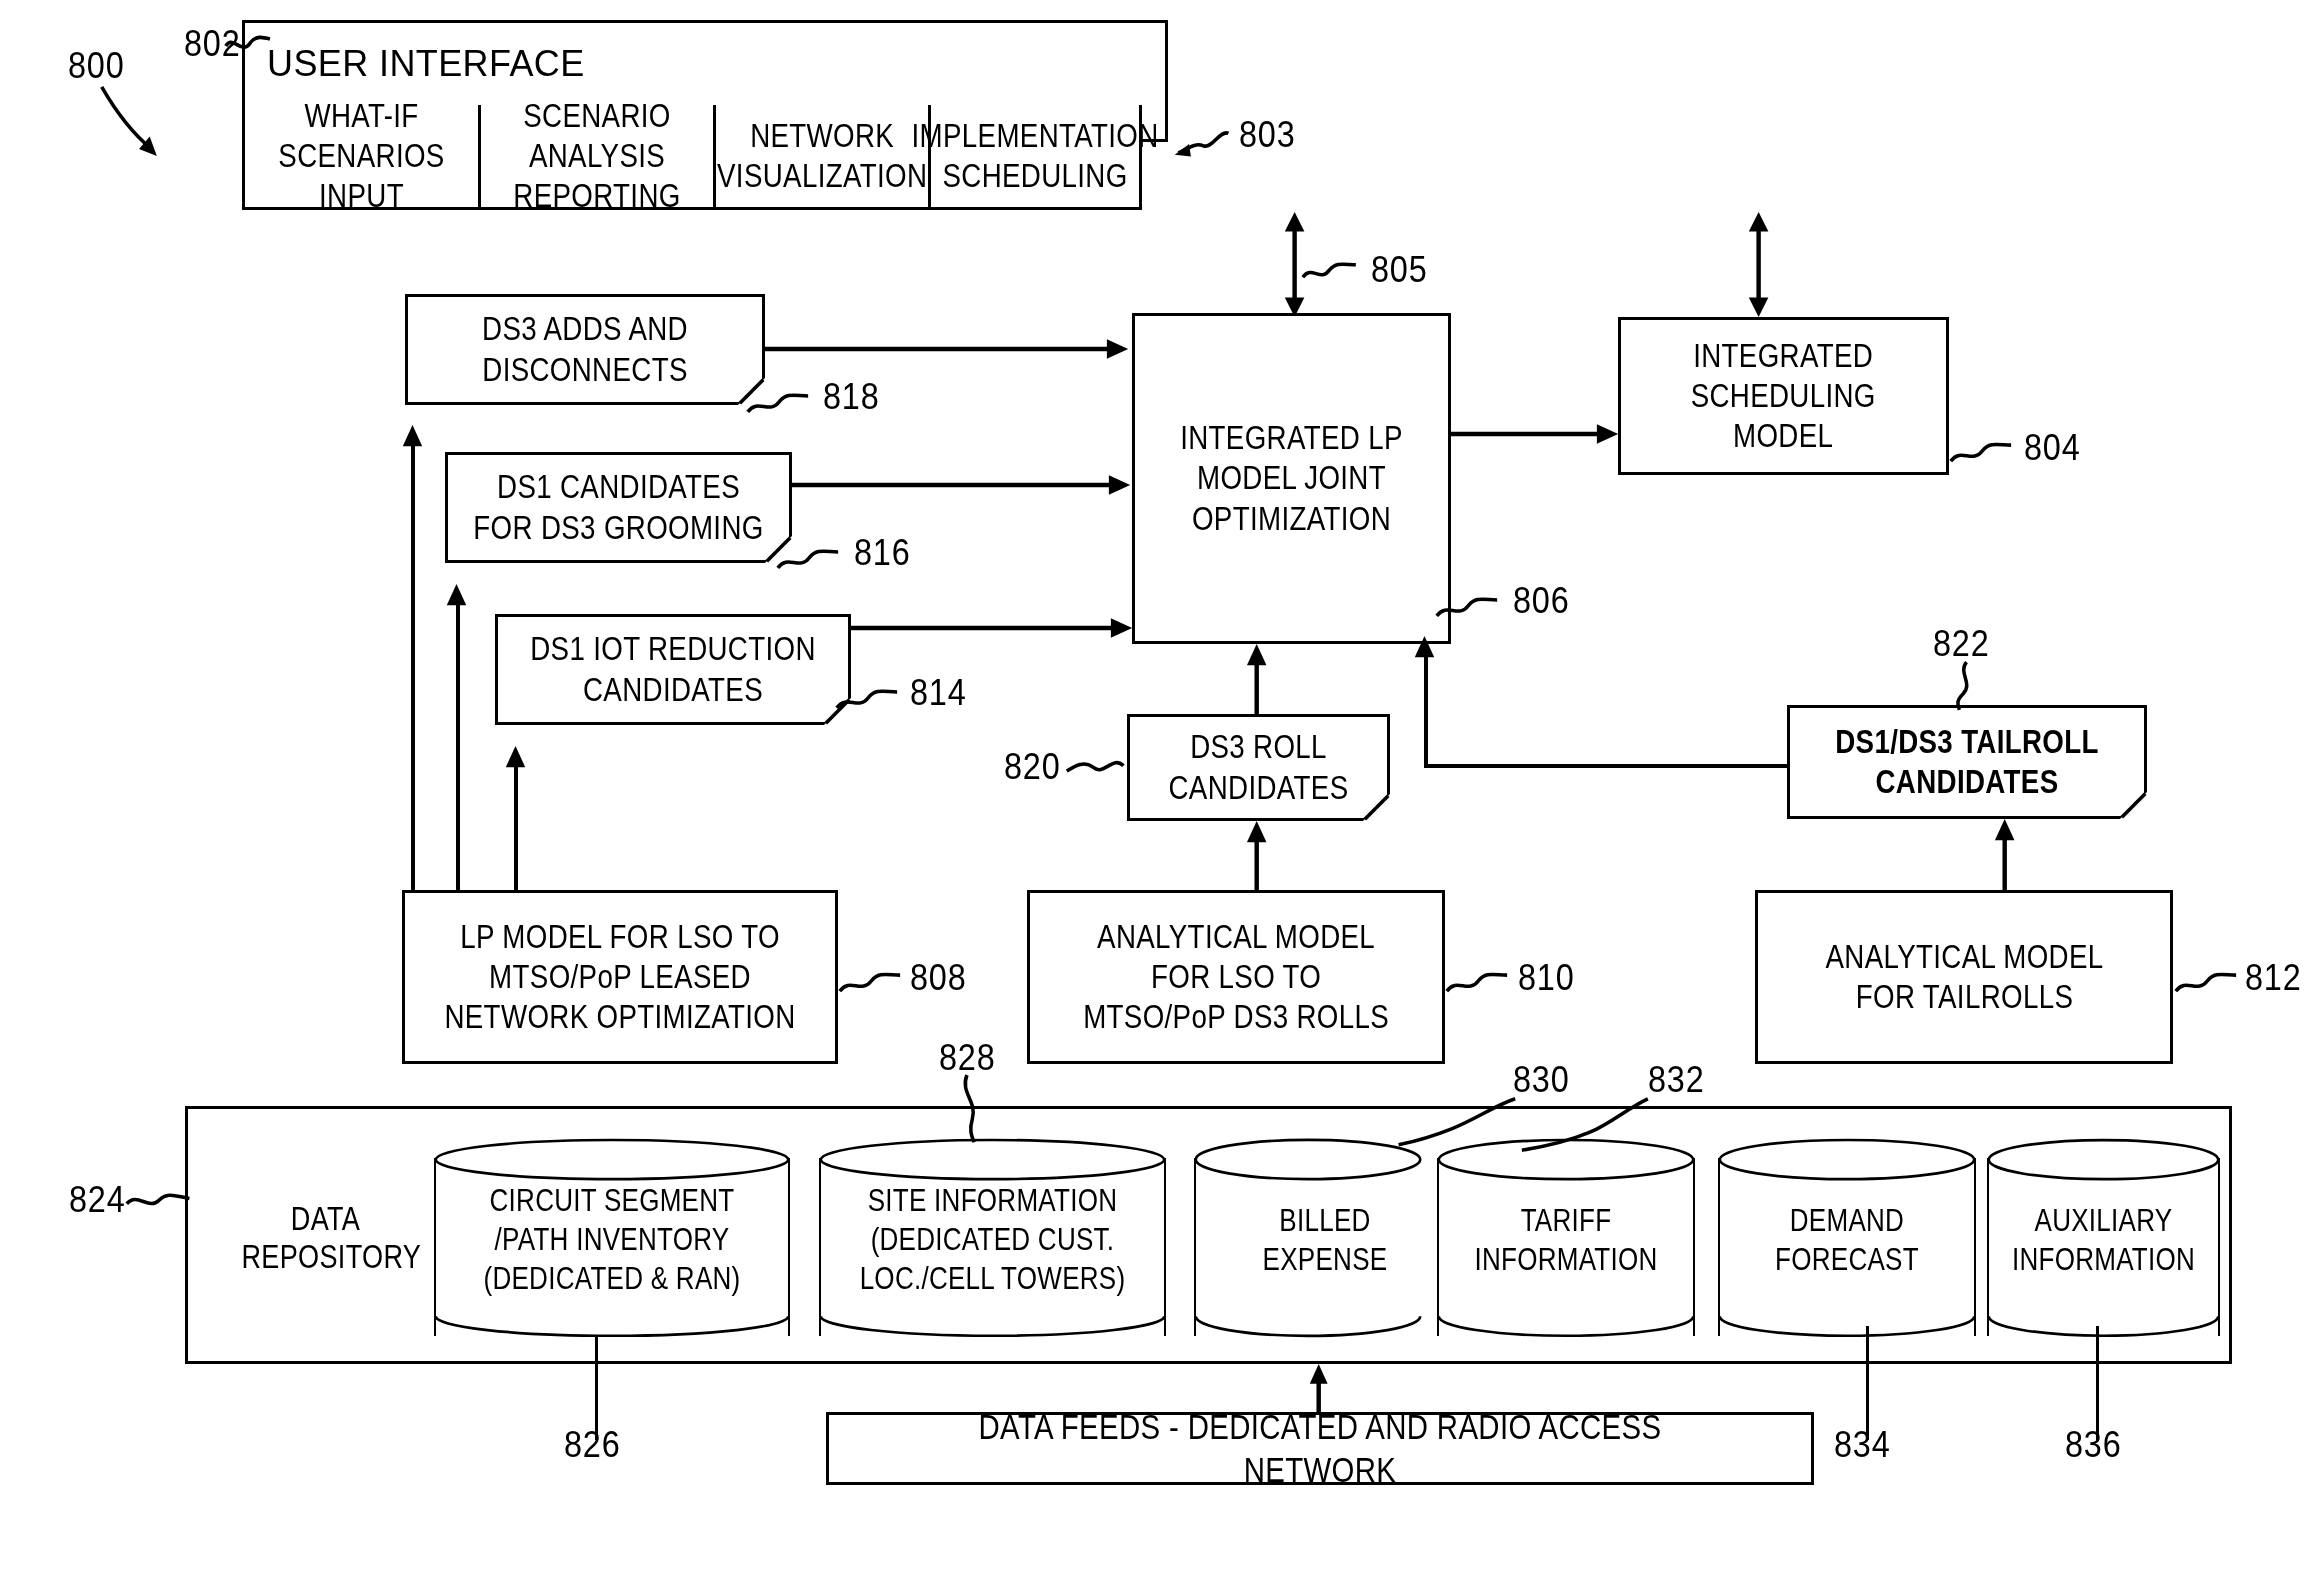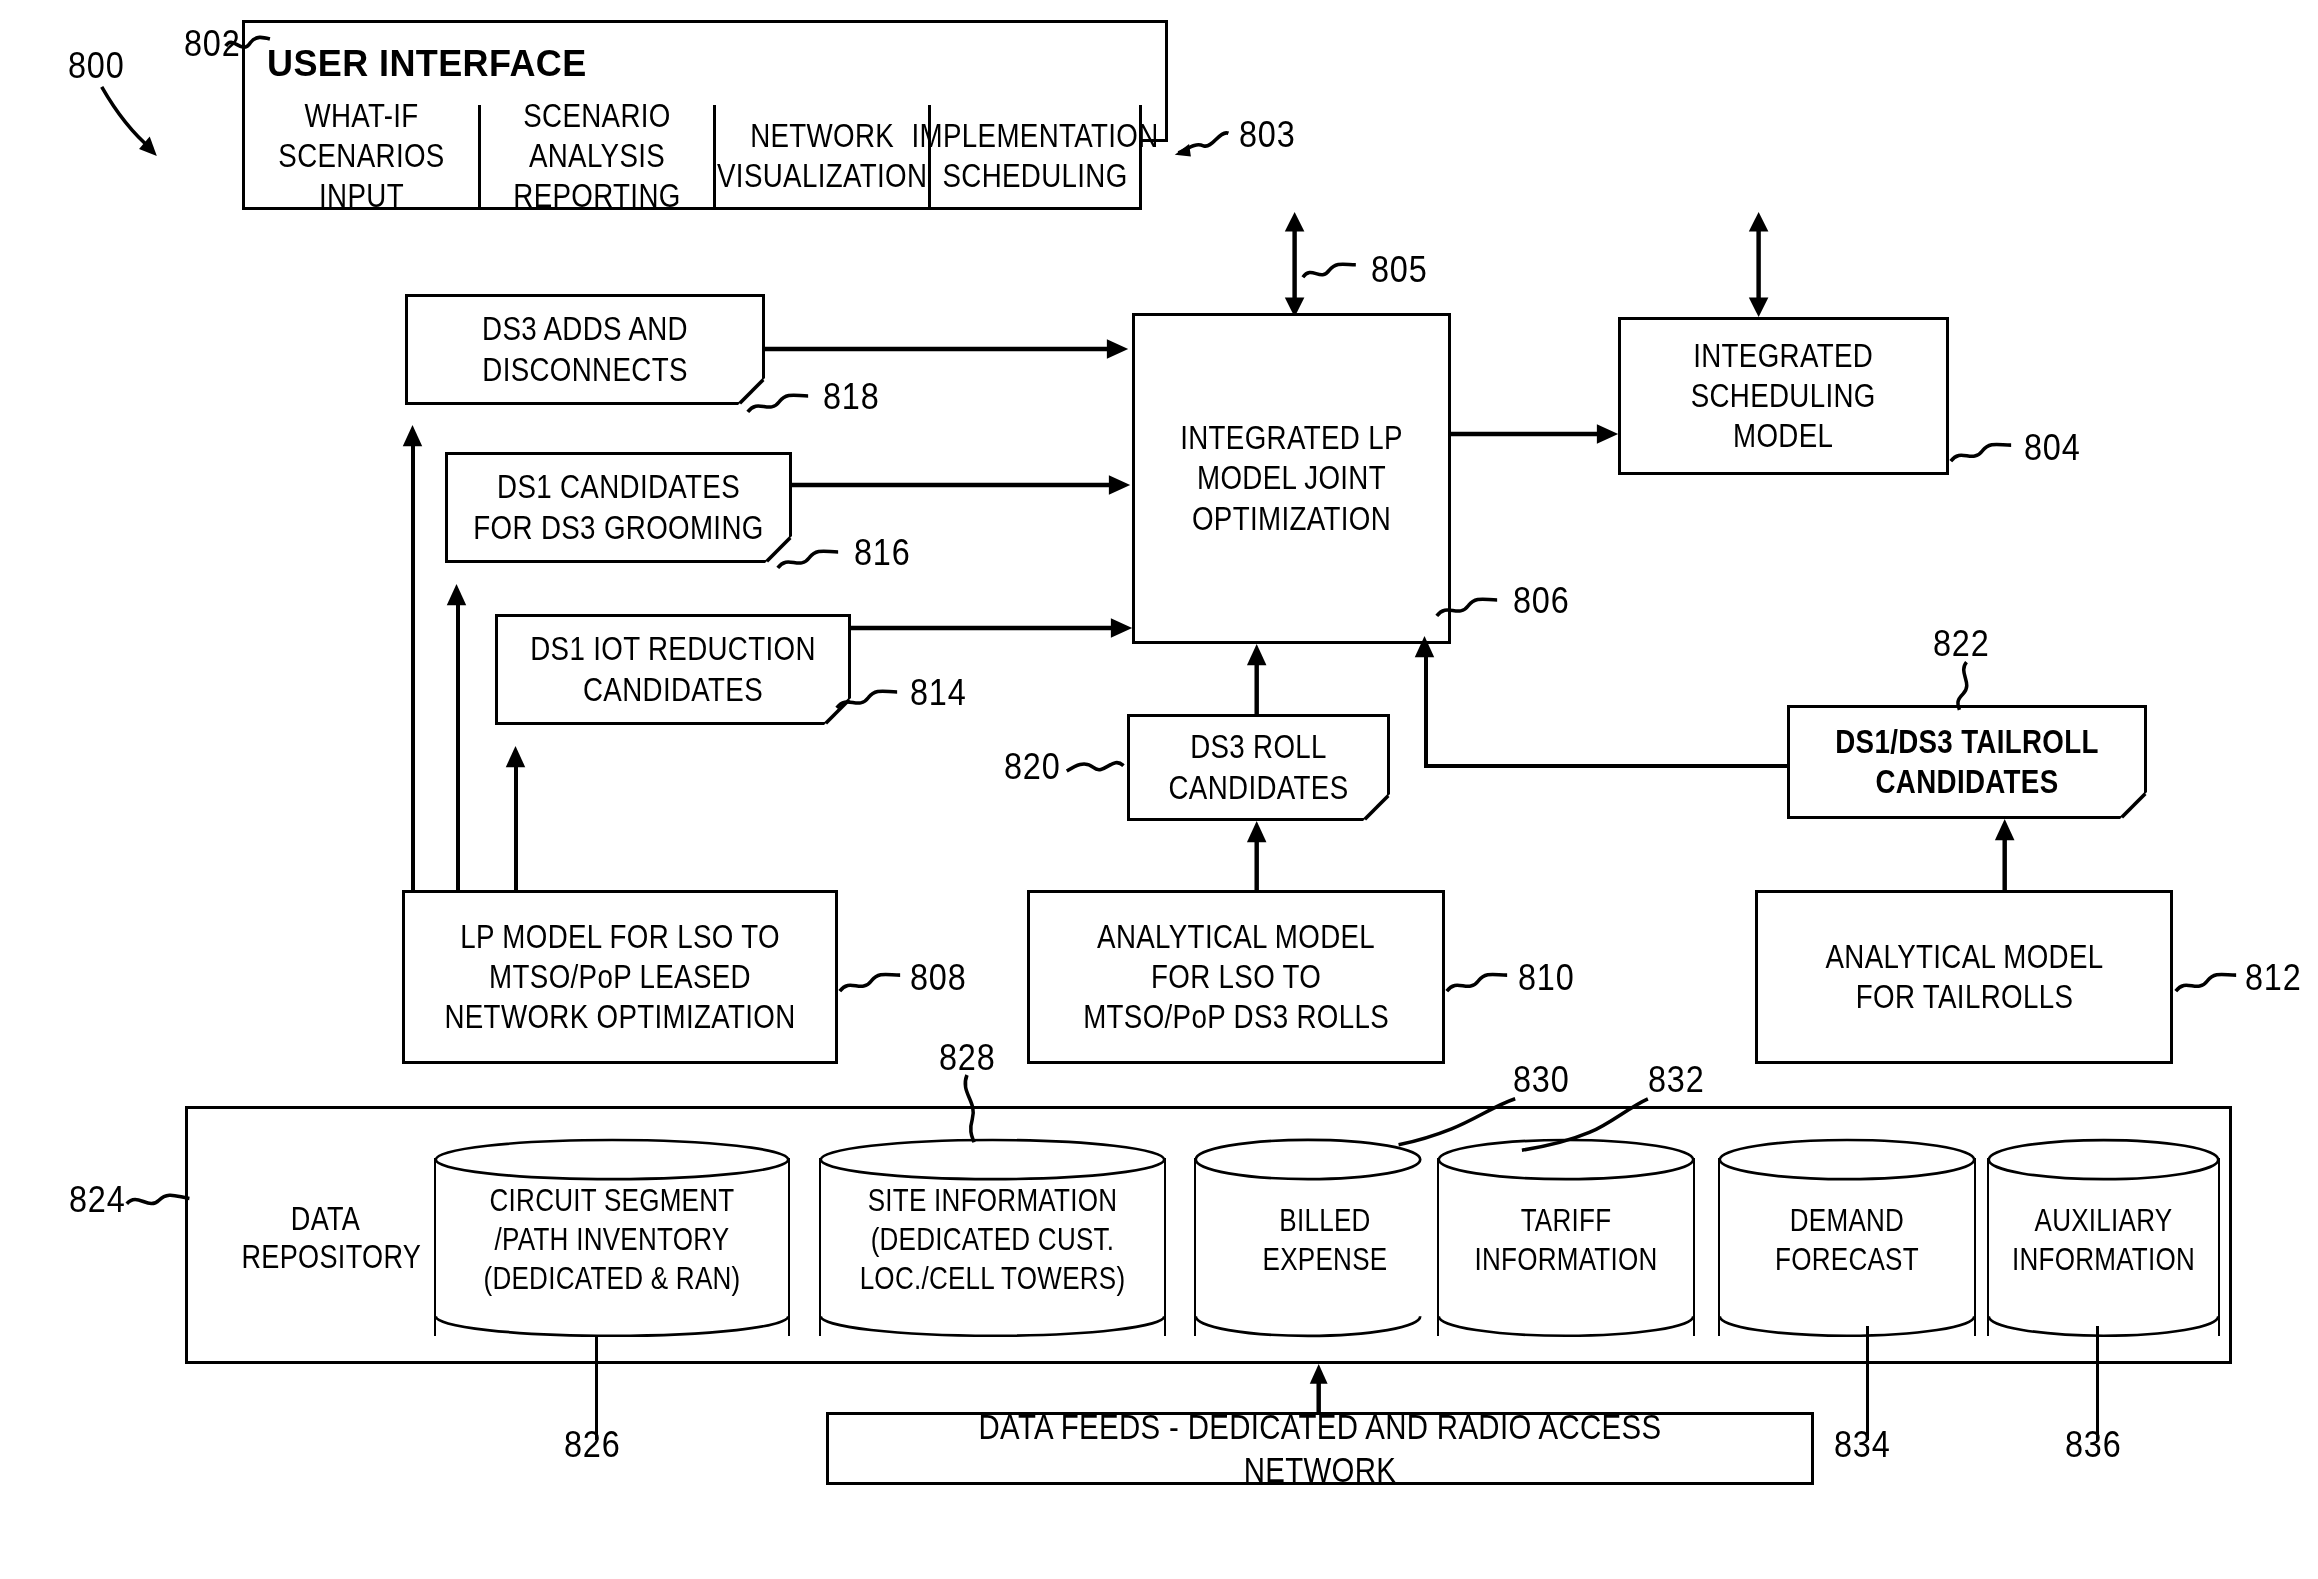--- a/index.html
+++ b/index.html
@@ -48,21 +48,21 @@
 
 <div id="stage">
 
   <div class="ref" style="left:68px;top:45px;">800</div>
   <svg class="lead" style="left:98px;top:85px;width:107px;height:80px;" viewBox="0 0 120 90" width="107" height="80">
     <path d="M4,2 C20,30 36,52 60,72" stroke="#000" stroke-width="4" fill="none"></path>
     <path d="M58,58 L66,80 L46,72 Z" fill="#000"></path>
   </svg>
 
   <div class="box" style="left:242px;top:19.6px;width:926px;height:121px;"></div>
-  <div class="lbl" style="left:267px;top:43px;width:356px;font-size:36px;text-align:left;transform:none;font-weight:bold;">USER INTERFACE</div>
+  <div class="lbl" style="left:267px;top:43px;width:356px;font-size:36px;text-align:left;transform:none;">USER INTERFACE</div>
 
   <div class="ref" style="left:184px;top:23px;">802</div>
   <svg class="lead" style="left:224px;top:30px;width:53px;height:32px;" viewBox="0 0 60 36" width="53" height="32">
     <path d="M2,18 C10,4 20,30 30,14 C36,6 44,8 52,10" stroke="#000" stroke-width="4" fill="none"></path>
   </svg>
 
   <div class="ln hl" style="left:242px;top:105px;width:926px;"></div>
 
   <div class="ln vl" style="left:481px;top:105px;height:36px;"></div>
   <div class="ln vl" style="left:716px;top:105px;height:36px;"></div>

